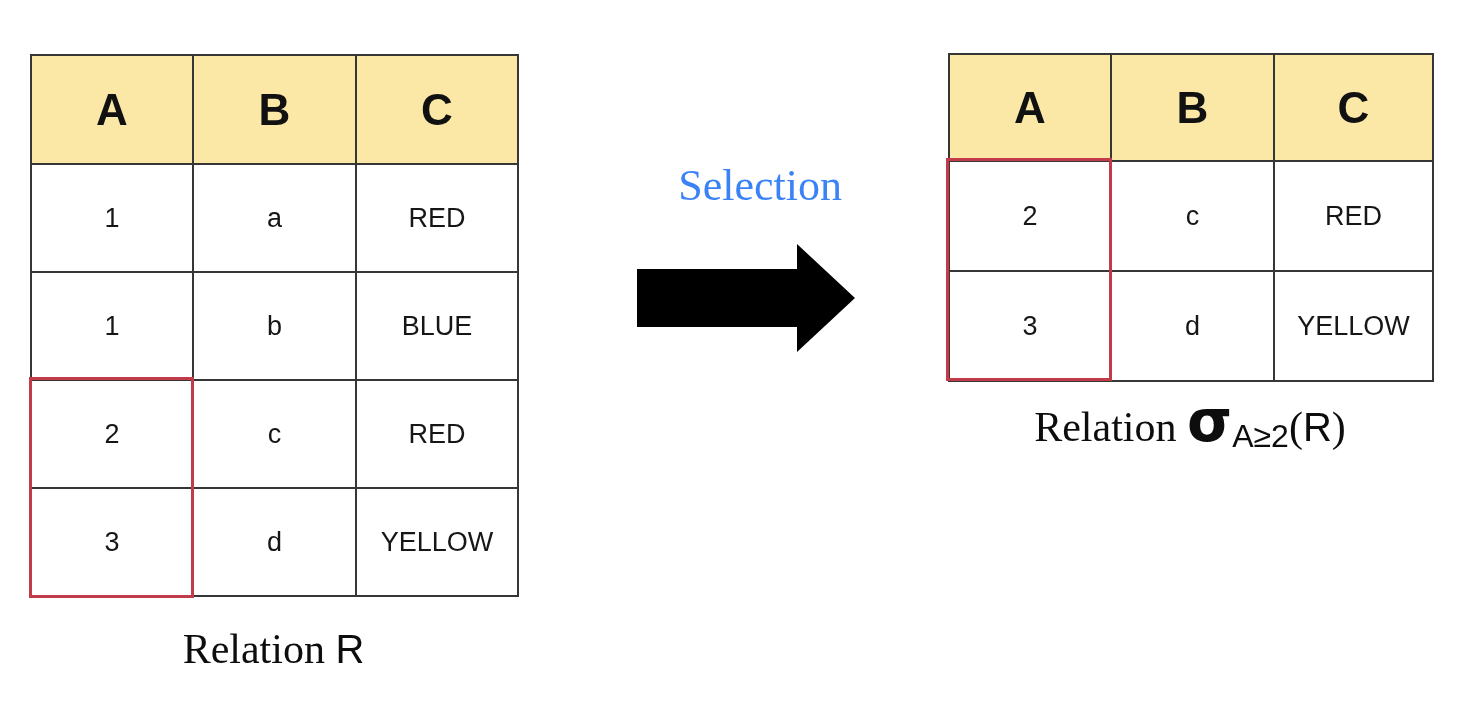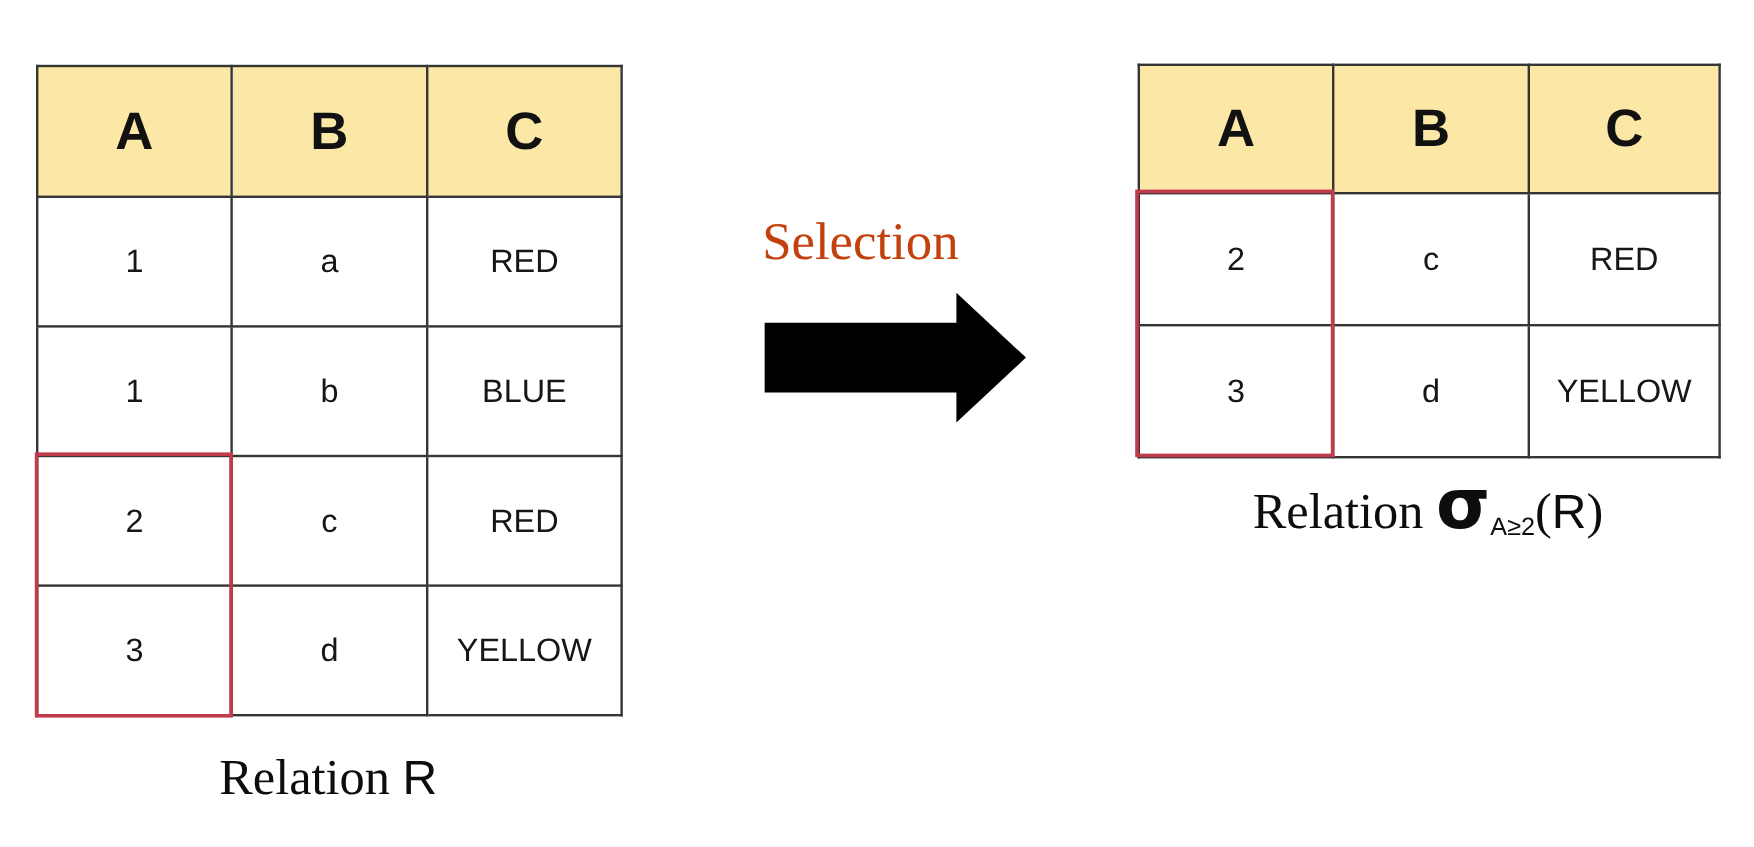--- a/index.html
+++ b/index.html
@@ -81,37 +81,37 @@
   }
   .sigma {
     font-family: "DejaVu Sans", sans-serif;
     font-weight: 700;
     font-size: 58px;
     line-height: 0;
     vertical-align: baseline;
   }
   .subscript {
     font-family: "Liberation Sans", sans-serif;
-    font-size: 21px;
+    font-size: 32px;
     position: relative;
     top: 6px;
     letter-spacing: 0px;
     margin-top: 44px;
   }
 
   
   .selection-label {
     position: absolute;
     left: 592px;
-    top: 176px;
+    top: 160px;
     width: 250px;
-    text-align: center;
+    text-align: right;
     font-family: "Liberation Serif", serif;
     font-size: 44px;
-    color: #c2410c;
+    color: #3b82f6;
   }
   .arrow-svg {
     position: absolute;
     left: 637px;
     top: 244px;
     width: 218px;
     height: 108px;
   }
 </style>
 </head>

